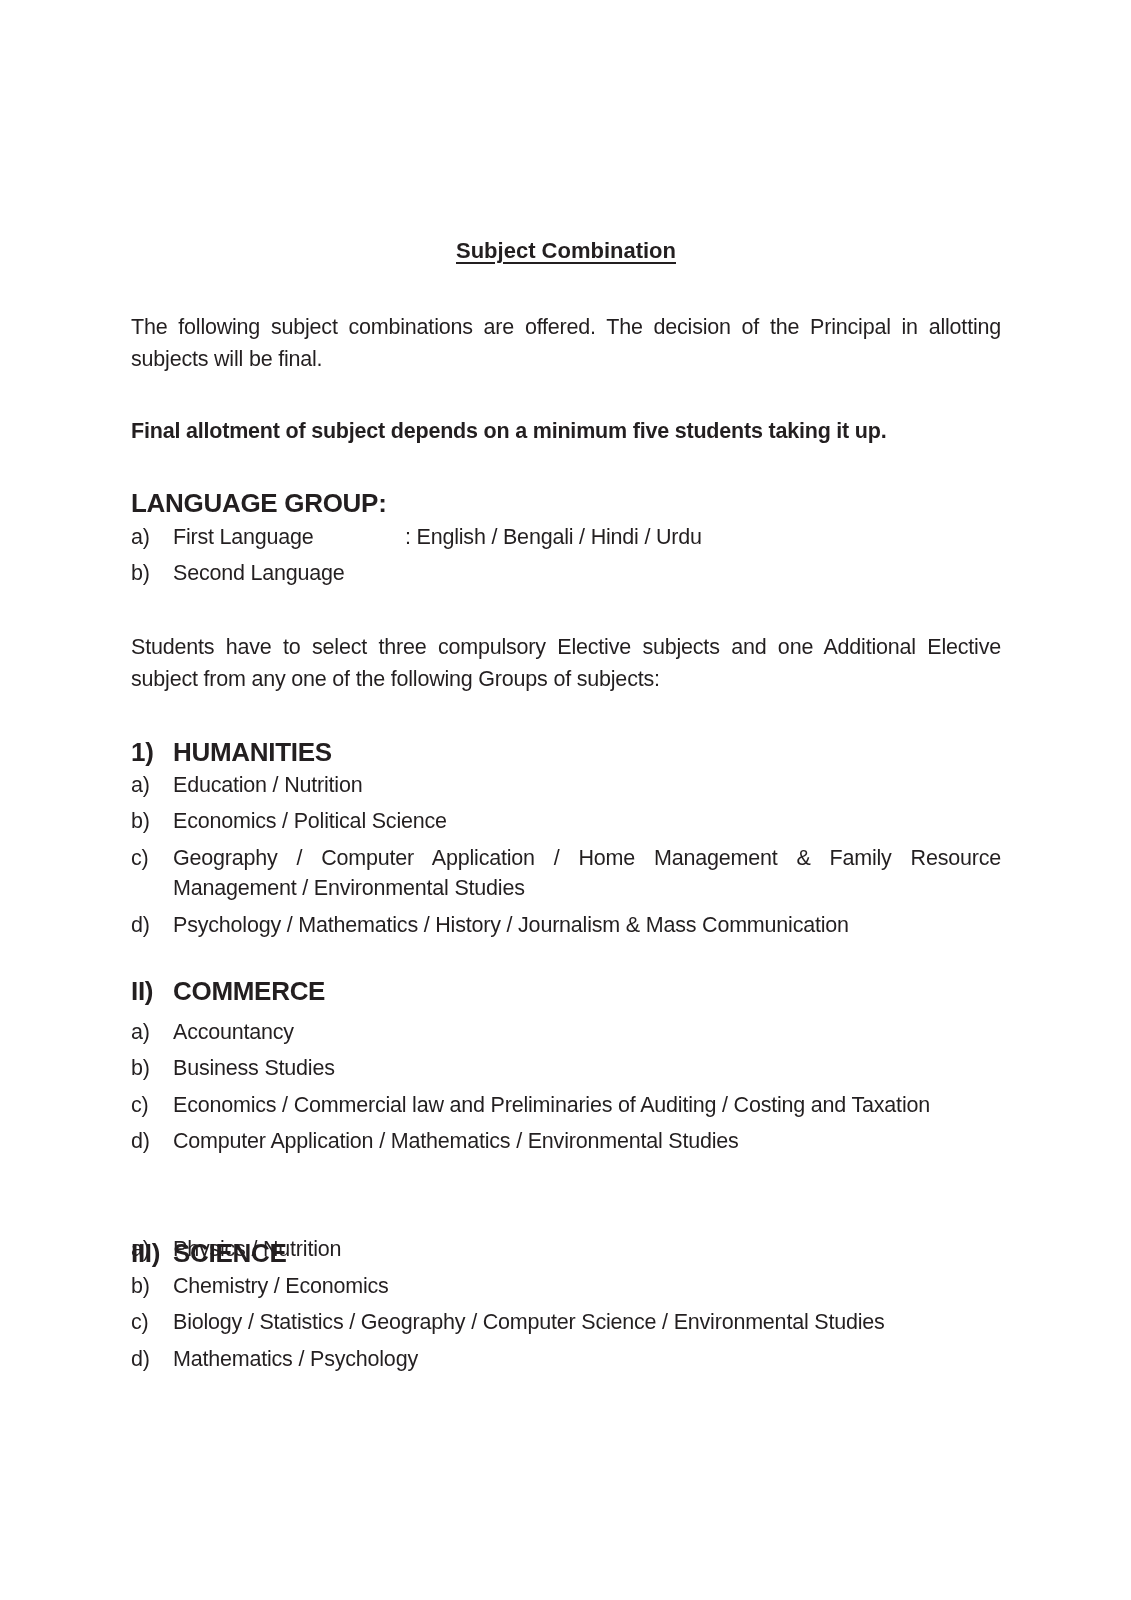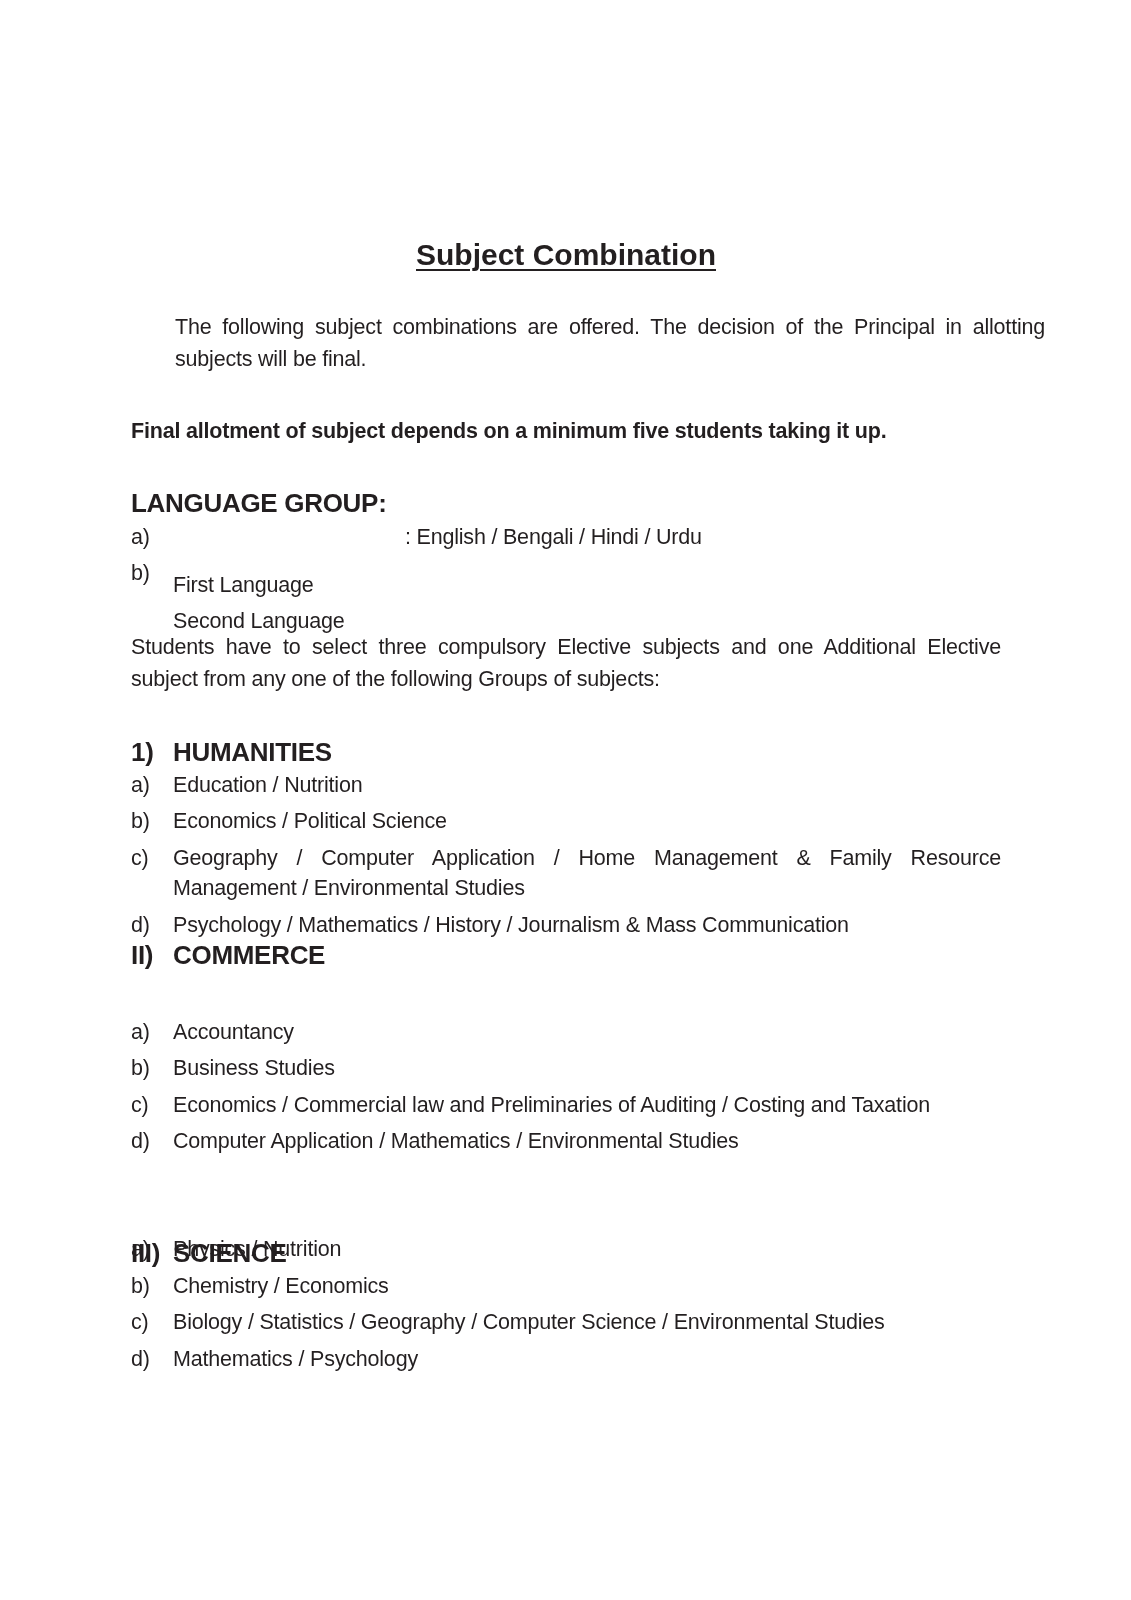--- a/index.html
+++ b/index.html
@@ -1,37 +1,37 @@
 <!DOCTYPE html>
 <html><head>
 <meta charset="utf-8">
 <style>
   html, body { margin: 0; padding: 0; background: #ffffff; }
   body { width: 1131px; height: 1600px; position: relative; overflow: hidden;
          font-family: "Liberation Sans", "DejaVu Sans", sans-serif; color: #231f20; }
   .page { position: absolute; left: 131px; top: 0; width: 870px; }
   .title { position: absolute; top: 238px; left: 0; width: 870px; text-align: center;
-           font-size: 30px; font-weight: bold; }
+           font-size: 22px; font-weight: bold; }
   .title span { text-decoration: underline; text-underline-offset: 4px; text-decoration-thickness: 2px; }
   .para { position: absolute; left: 0; width: 870px; font-size: 21.5px; line-height: 32px;
           text-align: justify; letter-spacing: -0.2px; }
   .heading { position: absolute; left: 0; font-size: 26px; font-weight: bold; letter-spacing: -0.3px; }
   .row { position: absolute; left: 0; width: 870px; font-size: 21.5px; line-height: 30px; display: flex; letter-spacing: -0.2px; }
   .row .mark { width: 42px; flex: none; }
-  .row .label { width: 232px; flex: none; margin-top: 48px; }
+  .row .label { width: 232px; flex: none; }
   .row .text { flex: 1; text-align: justify; }
   .heading .mark { display: inline-block; width: 42px; }
 </style>
 </head>
 <body>
 
 <div class="page">
   <div class="title"><span>Subject Combination</span></div>
 
-  <div class="para" style="top:311px;margin-left:44px;">The following subject combinations are offered. The decision of the Principal in allotting subjects will be final.</div>
+  <div class="para" style="top:311px;">The following subject combinations are offered. The decision of the Principal in allotting subjects will be final.</div>
   <div class="para" style="top:415px;font-weight:bold;">Final allotment of subject depends on a minimum five students taking it up.</div>
 
   <div class="heading" style="top:488px;">LANGUAGE GROUP:</div>
   <div class="row" style="top:522px;">
     <span class="mark">a)</span>
     <span class="label">First Language</span>
     <span class="text">: English / Bengali / Hindi / Urdu</span>
   </div>
   <div class="row" style="top:558px;">
     <span class="mark">b)</span>
@@ -53,21 +53,21 @@
     </div>
   <div class="row" style="top:843px;">
       <span class="mark">c)</span>
       <span class="text">Geography / Computer Application / Home Management &amp; Family Resource Management / Environmental Studies</span>
     </div>
   <div class="row" style="top:910px;">
       <span class="mark">d)</span>
       <span class="text">Psychology / Mathematics / History / Journalism &amp; Mass Communication</span>
     </div>
 
-  <div class="heading" style="top:940px;">
+  <div class="heading" style="top:976px;">
     <span class="mark">II)</span><span>COMMERCE</span>
   </div>
   <div class="row" style="top:1017px;">
       <span class="mark">a)</span>
       <span class="text">Accountancy</span>
     </div>
   <div class="row" style="top:1053px;">
       <span class="mark">b)</span>
       <span class="text">Business Studies</span>
     </div>

